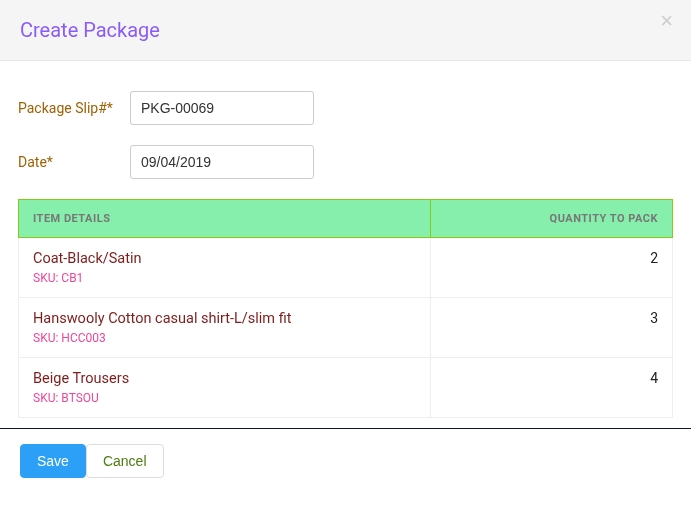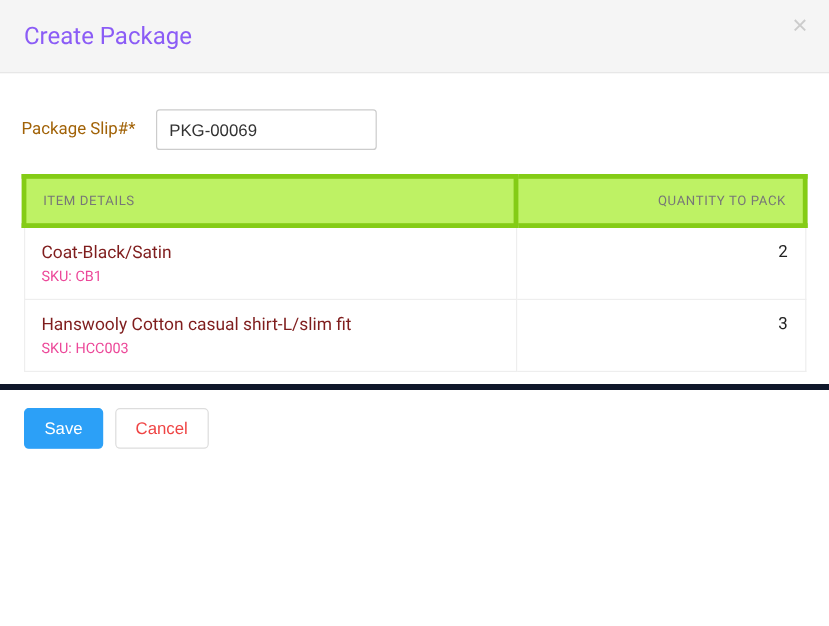--- a/index.html
+++ b/index.html
@@ -59,27 +59,27 @@
       color: #333;
     }
 
     .items-table {
       width: 100%;
       border: 1px solid #ddd;
       border-collapse: collapse;
       margin-top: 15px;
     }
     .items-table thead th {
-      background: #bef264;
+      background: #86efac;
       font-size: 11px;
-      font-weight: 400;
+      font-weight: 700;
       color: #777;
       letter-spacing: 0.5px;
       padding: 12px 14px;
-      border: 4px solid #84cc16;
+      border: 1px solid #84cc16;
       text-align: left;
     }
     .items-table thead th:last-child {
       text-align: right;
       padding-left: 15px;
     }
     .items-table tbody td {
       border: 1px solid #eee;
       padding: 12px 14px;
       font-size: 14px;
@@ -96,58 +96,62 @@
     }
     .qty-cell {
       text-align: right;
       font-size: 15px;
       color: #212121;
     }
     .col-details { width: 63%; }
     .col-qty { width: 37%; }
 
     .modal-footer {
-      border-top: 5px solid #0f172a;
+      border-top: 1px solid #0f172a;
       padding: 15px 20px;
       display: flex;
-      gap: 10px;
+      gap: 0;
     }
     .btn {
       padding: 8px 16px;
       border-radius: 4px;
       font-size: 14px;
       cursor: pointer;
       border: 1px solid;
     }
     .btn-primary {
       background: #2ca0f7;
       border-color: #2ca0f7;
       color: #fff;
     }
     .btn-secondary {
       background: #fff;
       border-color: #ddd;
-      color: #ef4444;
+      color: #4d7c0f;
     }
   </style>
 </head>
 <body>
 
 <div class="modal-header">
   <h2 class="modal-title">Create Package</h2>
   <button class="close-btn">×</button>
 </div>
 
 <div class="modal-body">
 
   <div class="form-row">
     <label class="form-label">Package Slip#*</label>
     <input class="form-input" type="text" value="PKG-00069" style="">
   </div>
 
+  <div class="form-row">
+    <label class="form-label">Date*</label>
+    <input class="form-input" type="text" value="09/04/2019" style="">
+  </div>
 
   <table class="items-table">
     <thead>
       <tr>
         <th class="col-details">ITEM DETAILS</th>
         <th class="col-qty">QUANTITY TO PACK</th>
       </tr>
     </thead>
     <tbody>
       <tr>
@@ -157,20 +161,27 @@
         </td>
         <td class="qty-cell">2</td>
       </tr>
       <tr>
         <td>
           <div class="item-name">Hanswooly Cotton casual shirt-L/slim fit</div>
           <div class="item-sku">SKU: HCC003</div>
         </td>
         <td class="qty-cell">3</td>
       </tr>
+      <tr>
+        <td>
+          <div class="item-name">Beige Trousers</div>
+          <div class="item-sku">SKU: BTSOU</div>
+        </td>
+        <td class="qty-cell">4</td>
+      </tr>
     </tbody>
   </table>
 
 </div>
 
 <div class="modal-footer">
   <button class="btn btn-primary">Save</button>
   <button class="btn btn-secondary">Cancel</button>
 </div>
 

